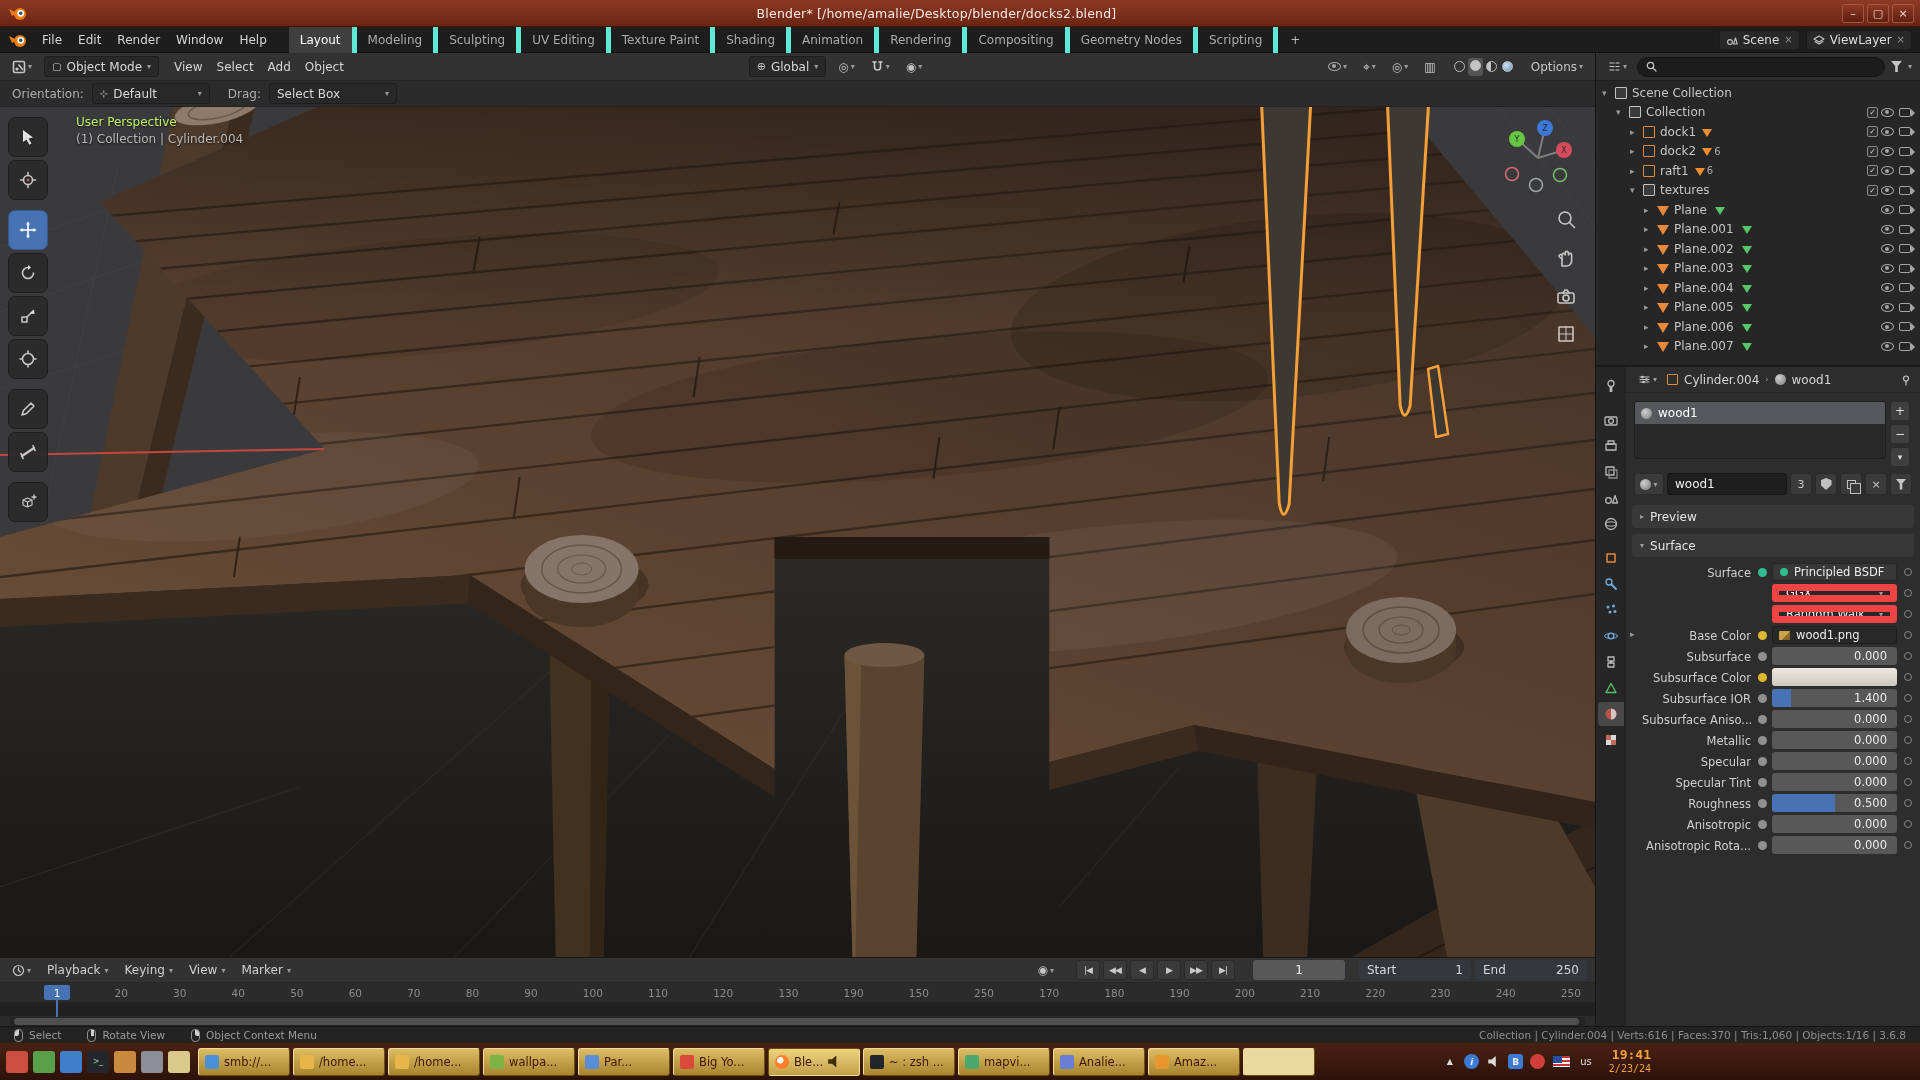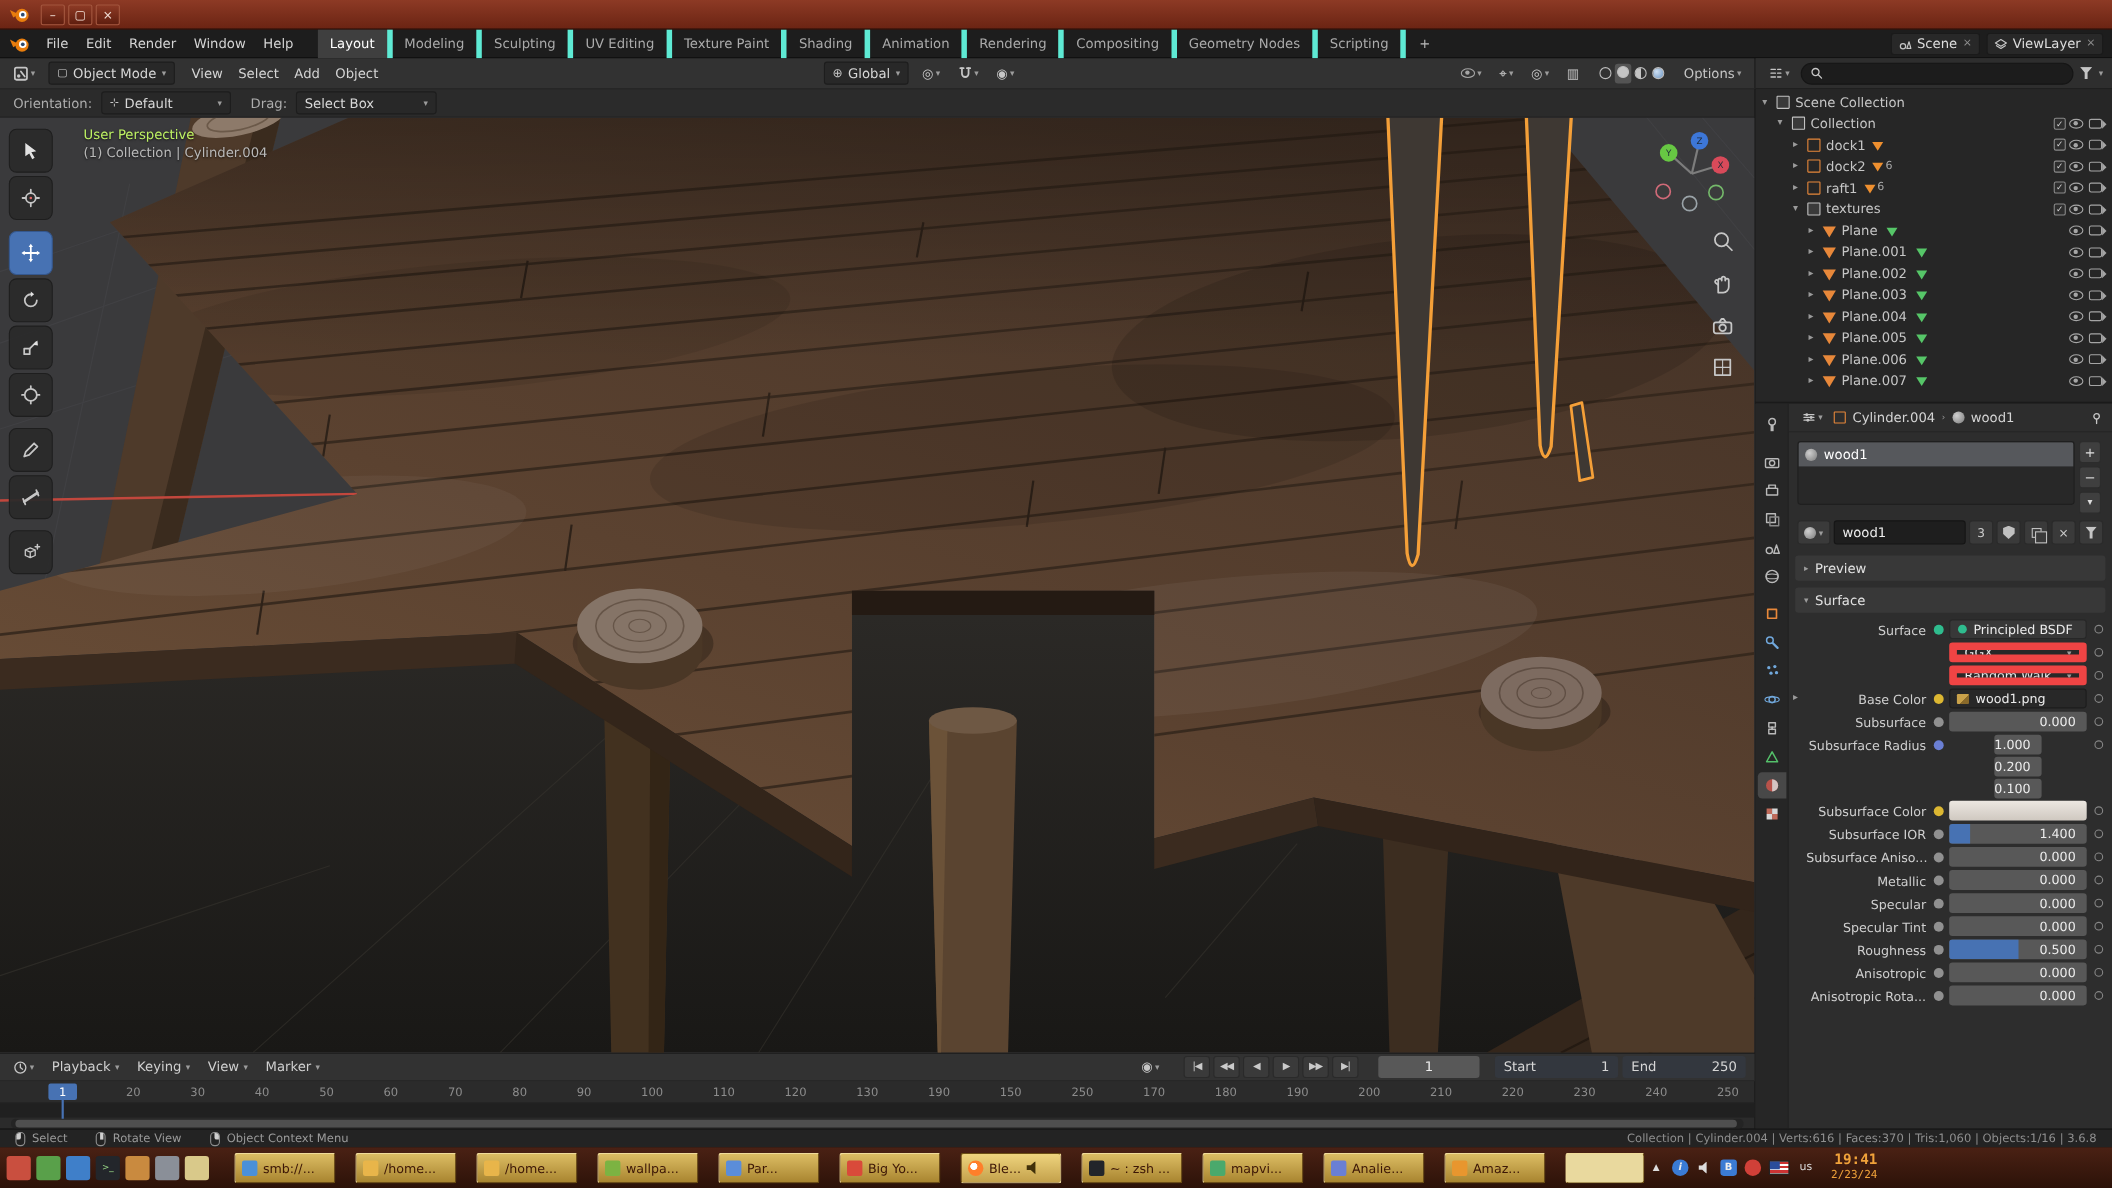--- a/index.html
+++ b/index.html
@@ -184,21 +184,21 @@
 .taskbar{height:37px;background:linear-gradient(#4a2114,#2c1208);display:flex;align-items:center;padding:0 6px;gap:3px}
 .launcher{width:22px;height:22px;border-radius:3px;margin-right:2px}
 .launcher[data-ic="l1"]{background:#c94f3f}
 .launcher[data-ic="l2"]{background:#59a04a}
 .launcher[data-ic="l3"]{background:#3f7fc9}
 .launcher[data-ic="l4"]{background:#23262b;color:#9fe08a;font-size:8px;display:flex;align-items:center;justify-content:center}
 .launcher[data-ic="l4"]::before{content:">_"}
 .launcher[data-ic="l5"]{background:#c98a3f}
 .launcher[data-ic="l6"]{background:#8a8f98}
 .launcher[data-ic="l7"]{background:#d9c98a}
-.twin{width:92px;height:28px;margin-left:18px;background:linear-gradient(#dcbd64,#a8842f);border:1px solid #6b4f14;border-top-color:#f0dc9a;border-left-color:#f0dc9a;border-radius:3px;display:flex;align-items:center;gap:5px;padding:0 6px;color:#3c1606;font-size:11.5px;overflow:hidden;white-space:nowrap}
+.twin{width:92px;height:28px;margin-left:3px;background:linear-gradient(#dcbd64,#a8842f);border:1px solid #6b4f14;border-top-color:#f0dc9a;border-left-color:#f0dc9a;border-radius:3px;display:flex;align-items:center;gap:5px;padding:0 6px;color:#3c1606;font-size:11.5px;overflow:hidden;white-space:nowrap}
 .twin[data-active="true"]{background:linear-gradient(#eed47e,#c3a04a);border-top-color:#6b4f14;border-left-color:#6b4f14;border-bottom-color:#f0dc9a;border-right-color:#f0dc9a}
 .twin[data-blank="true"]{width:72px;background:#e9d99e}
 .tbi{width:14px;height:14px;border-radius:2px;flex:none}
 .tbi[data-ic="folder"]{background:#e8b54a}
 .tbi[data-ic="folder-network"]{background:#4a90d9}
 .tbi[data-ic="image"]{background:#7cb342}
 .tbi[data-ic="media"]{background:#5b8dd9}
 .tbi[data-ic="video"]{background:#d94a3a}
 .tbi[data-ic="blender"]{background:radial-gradient(circle at 38% 38%,#fff 0 3px,#ff7f2a 3.5px);border-radius:50%}
 .tbi[data-ic="terminal"]{background:#22252a}
@@ -230,20 +230,21 @@
 
 <div class="window">
 
   <div class="titlebar">
     <svg class="tlogo" viewBox="0 0 20 16">
         <path d="M1,4 L9,8 L4,11 Z" fill="#e87d0d"></path>
         <circle cx="12" cy="9" r="6" fill="#e87d0d"></circle>
         <circle cx="12.7" cy="8.3" r="3.4" fill="#fff"></circle>
         <circle cx="12.7" cy="8.3" r="1.7" fill="#2b4a6f"></circle>
       </svg>
+    <div class="ttitle">Blender* [/home/amalie/Desktop/blender/docks2.blend]</div>
     <div class="winbtn">–</div>
     <div class="winbtn">▢</div>
     <div class="winbtn">×</div>
   </div>
 
   <div class="topbar">
     <svg class="blogo" viewBox="0 0 20 16">
         <path d="M1,4 L9,8 L4,11 Z" fill="#e87d0d"></path>
         <circle cx="12" cy="9" r="6" fill="#e87d0d"></circle>
         <circle cx="12.7" cy="8.3" r="3.4" fill="#fff"></circle>
@@ -1188,34 +1189,20 @@
                 <span class="socket" data-socket="float"></span>
                 <span class="pfield">
                   <span class="fv f-value">
                     <span class="num">0.000</span>
                   </span>
 
                 </span>
                 <span class="deco"></span>
               </div>
 
-              <div class="prow" data-type="value3">
-                <span class="pexp">▸</span>
-                <span class="plabel">Subsurface Radius</span>
-                <span class="socket" data-socket="vector"></span>
-                <span class="pfield">
-
-                  <span class="fv f-value3">
-                    <span class="num3">1.000</span>
-                    <span class="num3">0.200</span>
-                    <span class="num3">0.100</span>
-                  </span>
-                </span>
-                <span class="deco"></span>
-              </div>
 
               <div class="prow" data-type="color">
                 <span class="pexp">▸</span>
                 <span class="plabel">Subsurface Color</span>
                 <span class="socket" data-socket="color"></span>
                 <span class="pfield">
 
                   <span class="fv f-color"></span>
 
                 </span>

